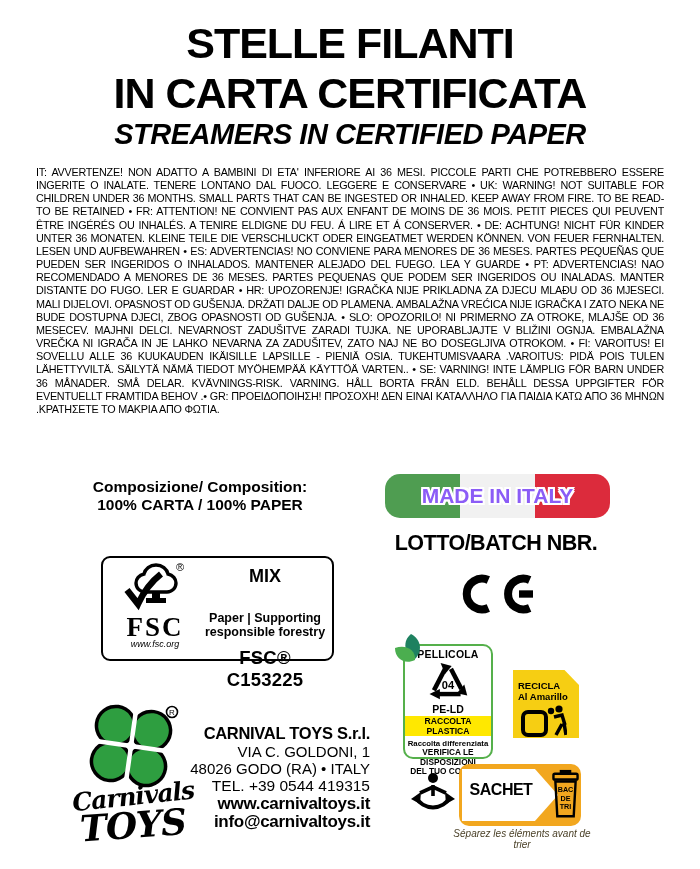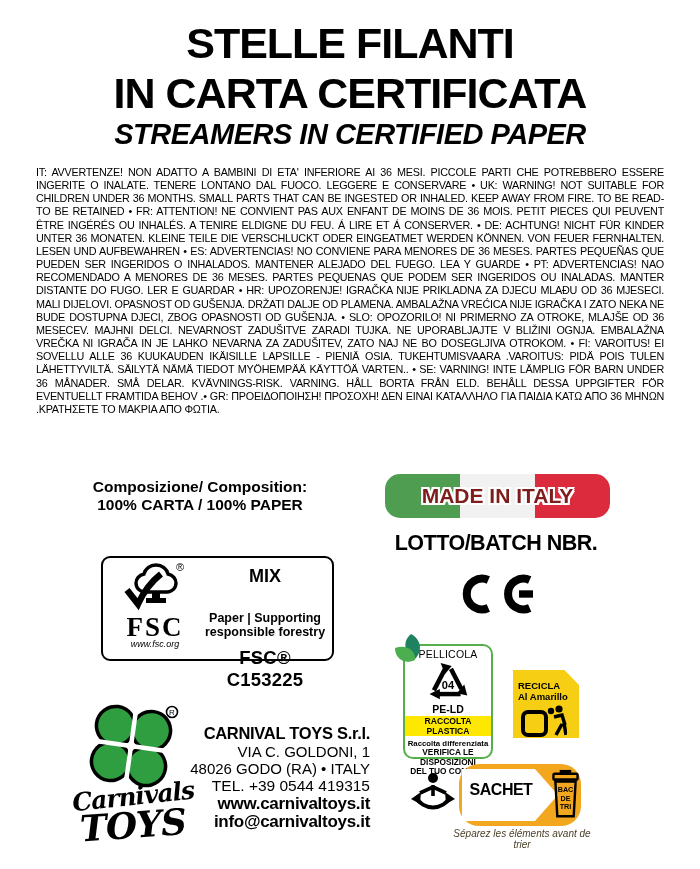--- a/index.html
+++ b/index.html
@@ -24,21 +24,21 @@
                font-weight:bold;font-size:15.5px;line-height:18px;}
 
   
   .mii{position:absolute;left:385px;top:474px;width:225px;height:44px;border-radius:15px;
        overflow:hidden;display:flex;}
   .mii .s1{flex:1;background:#4F9D51;}
   .mii .s2{flex:1;background:#F1F1F1;}
   .mii .s3{flex:1;background:#DC2B3C;}
   .mii-text{position:absolute;left:385px;top:474px;width:225px;height:44px;display:flex;
             align-items:center;justify-content:center;font-size:21px;font-weight:bold;
-            letter-spacing:0;color:#7f1d1d;
+            letter-spacing:0;color:#8b5cf6;
             text-shadow:-2px -2px 0 #fff,2px -2px 0 #fff,-2px 2px 0 #fff,2px 2px 0 #fff,
                         0 -2px 0 #fff,0 2px 0 #fff,-2px 0 0 #fff,2px 0 0 #fff;}
 
   
   .lotto{position:absolute;left:380px;top:531px;width:232px;text-align:center;
          font-size:21.5px;font-weight:bold;letter-spacing:-0.5px;}
 
   
   .ce{position:absolute;left:455px;top:567px;width:80px;height:54px;}
 
@@ -52,21 +52,21 @@
   .fsc-url{font-size:9px;line-height:10px;font-style:italic;}
   .fsc-right{position:absolute;left:96px;top:8px;width:132px;text-align:center;}
   .fsc-grade{font-size:18px;font-weight:bold;}
   .fsc-tagline{font-size:12.5px;font-weight:bold;line-height:14px;margin-top:24px;}
   .fsc-license{font-size:18.5px;font-weight:bold;margin-top:8px;letter-spacing:0.2px;}
 
   
   .pellicola{position:absolute;left:403px;top:644px;width:90px;height:115px;
              border:2.5px solid #55B04B;border-radius:10px;box-sizing:border-box;
              text-align:center;background:#fff;}
-  .pellicola-title{font-size:10.5px;font-weight:normal;margin-top:2px;letter-spacing:0.2px;}
+  .pellicola-title{font-size:10.5px;font-weight:bold;margin-top:2px;letter-spacing:0.2px;}
   .pe-ld{font-size:10.5px;font-weight:bold;line-height:11px;}
   .raccolta{display:inline-block;background:#FFE800;font-size:8.6px;font-weight:bold;
             padding:0 1px;margin-top:1px;}
   .diff{font-size:7.8px;font-weight:bold;line-height:9px;margin-top:1px;}
   .verifica{font-size:8.3px;font-weight:bold;line-height:9.5px;}
   .leaf{position:absolute;left:-16px;top:-14px;}
 
   
   .recicla{position:absolute;left:513px;top:670px;width:66px;height:68px;background:#F6CE13;
            clip-path:polygon(0 0,78% 0,100% 22%,100% 100%,0 100%);
@@ -84,21 +84,21 @@
               font-size:36px;letter-spacing:-1px;transform:rotate(-4deg);}
   .address{position:absolute;left:180px;top:724px;width:190px;text-align:right;}
   .company-name{font-size:16.5px;font-weight:bold;line-height:19px;letter-spacing:-0.3px;}
   .addr{font-size:15px;line-height:17px;}
   .phone{font-size:15.5px;line-height:18px;}
   .weblink{font-size:17px;font-weight:bold;line-height:18px;letter-spacing:-0.3px;}
 
   
   .triman{position:absolute;left:410px;top:771px;}
   .sachet{position:absolute;left:459px;top:764px;width:122px;height:62px;background:#F2A71F;
-          border-radius:20px;}
+          border-radius:10px;}
   .sachet-white{position:absolute;left:3px;top:5px;height:52px;width:96px;background:#fff;
                 clip-path:polygon(0 0,76% 0,100% 50%,76% 100%,0 100%);}
   .sachet-label{position:absolute;left:6px;top:17px;width:72px;text-align:center;
                 font-size:16px;font-weight:bold;letter-spacing:-0.5px;}
   .bin{position:absolute;left:93px;top:5px;}
   .sachet-caption{position:absolute;left:447px;top:828px;width:150px;text-align:center;
                   font-size:10px;font-weight:normal;font-style:italic;color:#4a4027;}
 </style>
 </head>
 <body>

